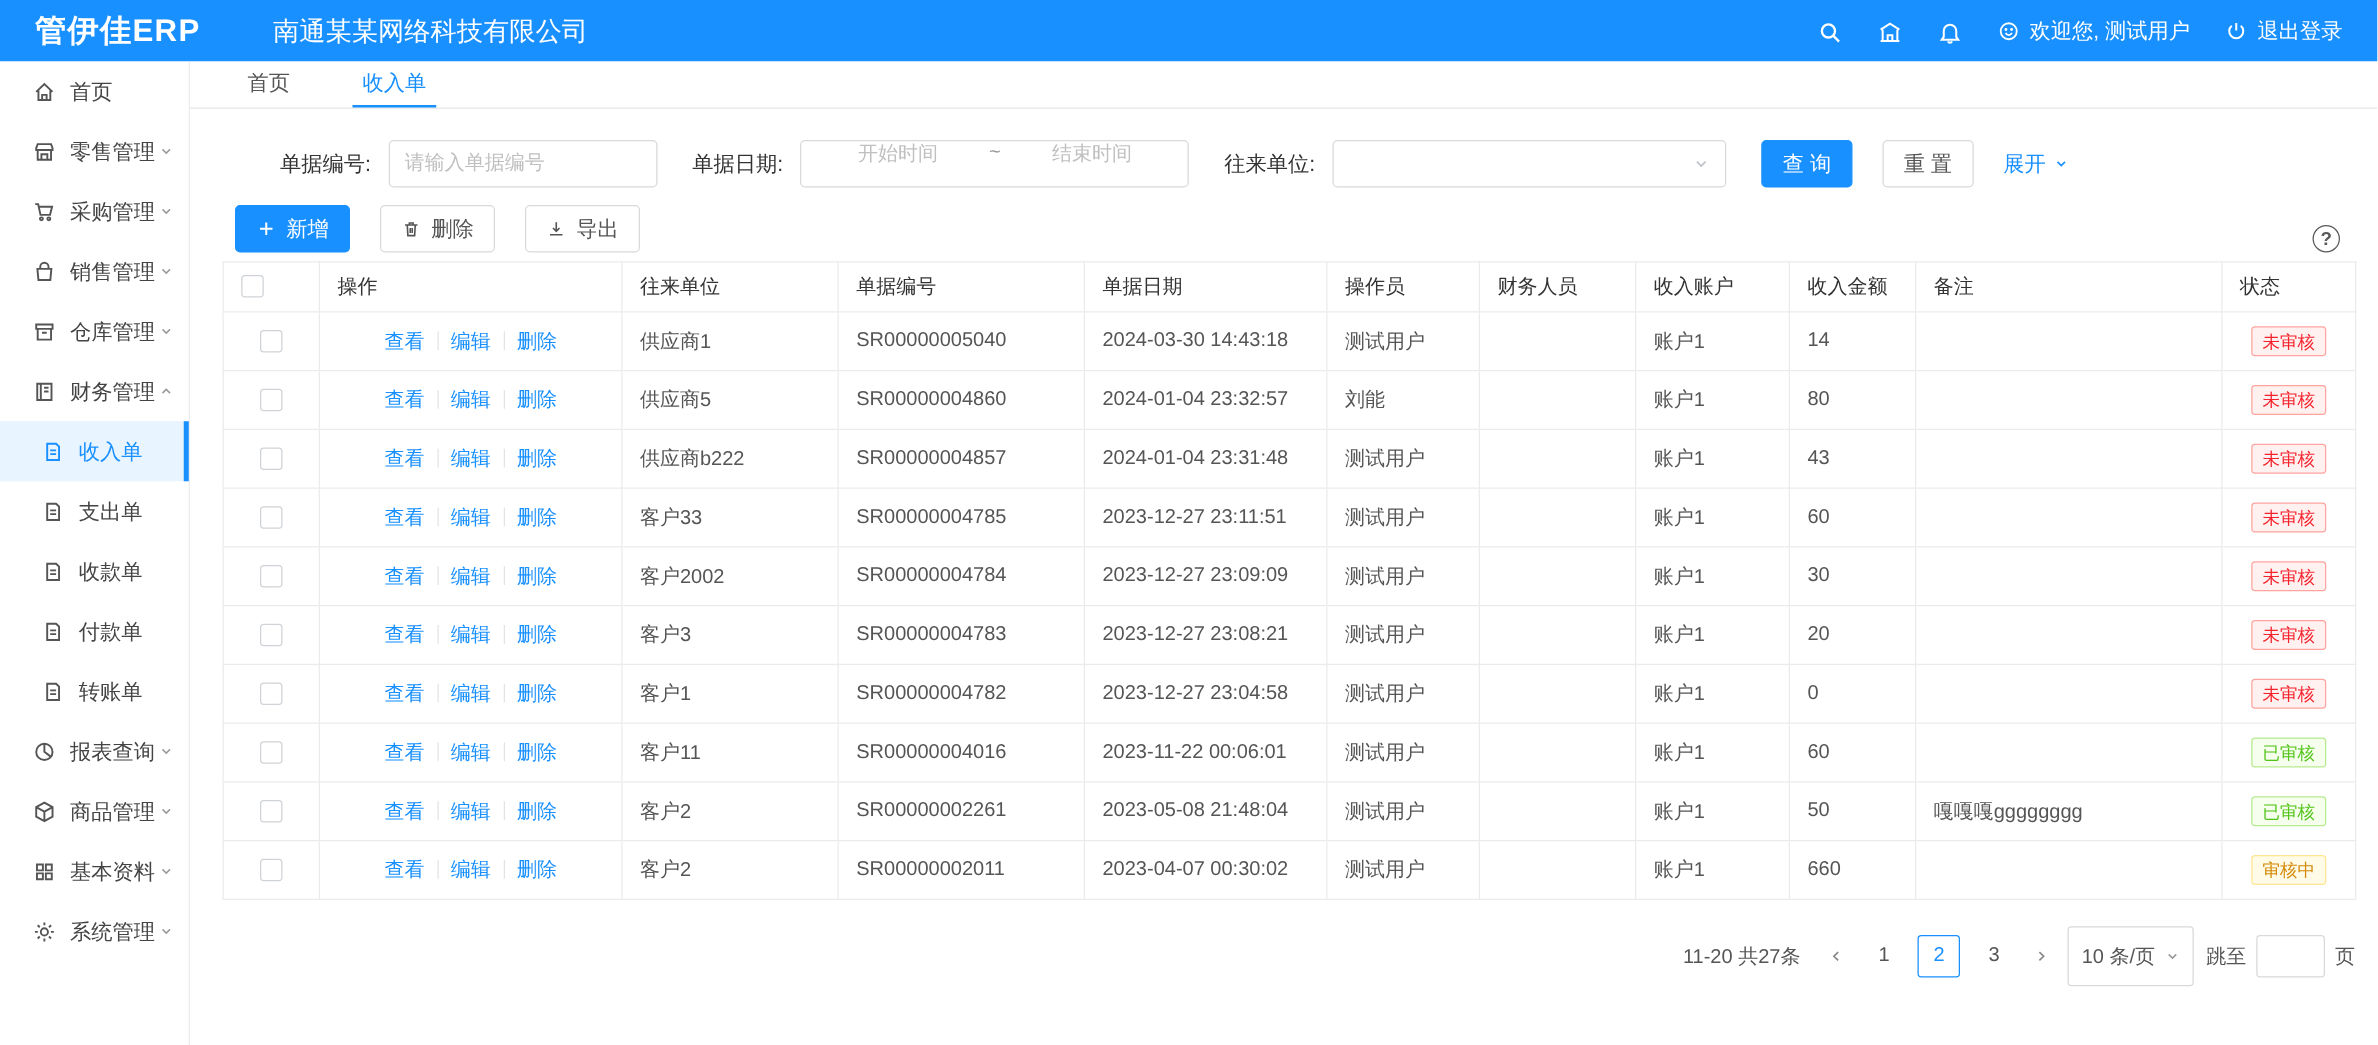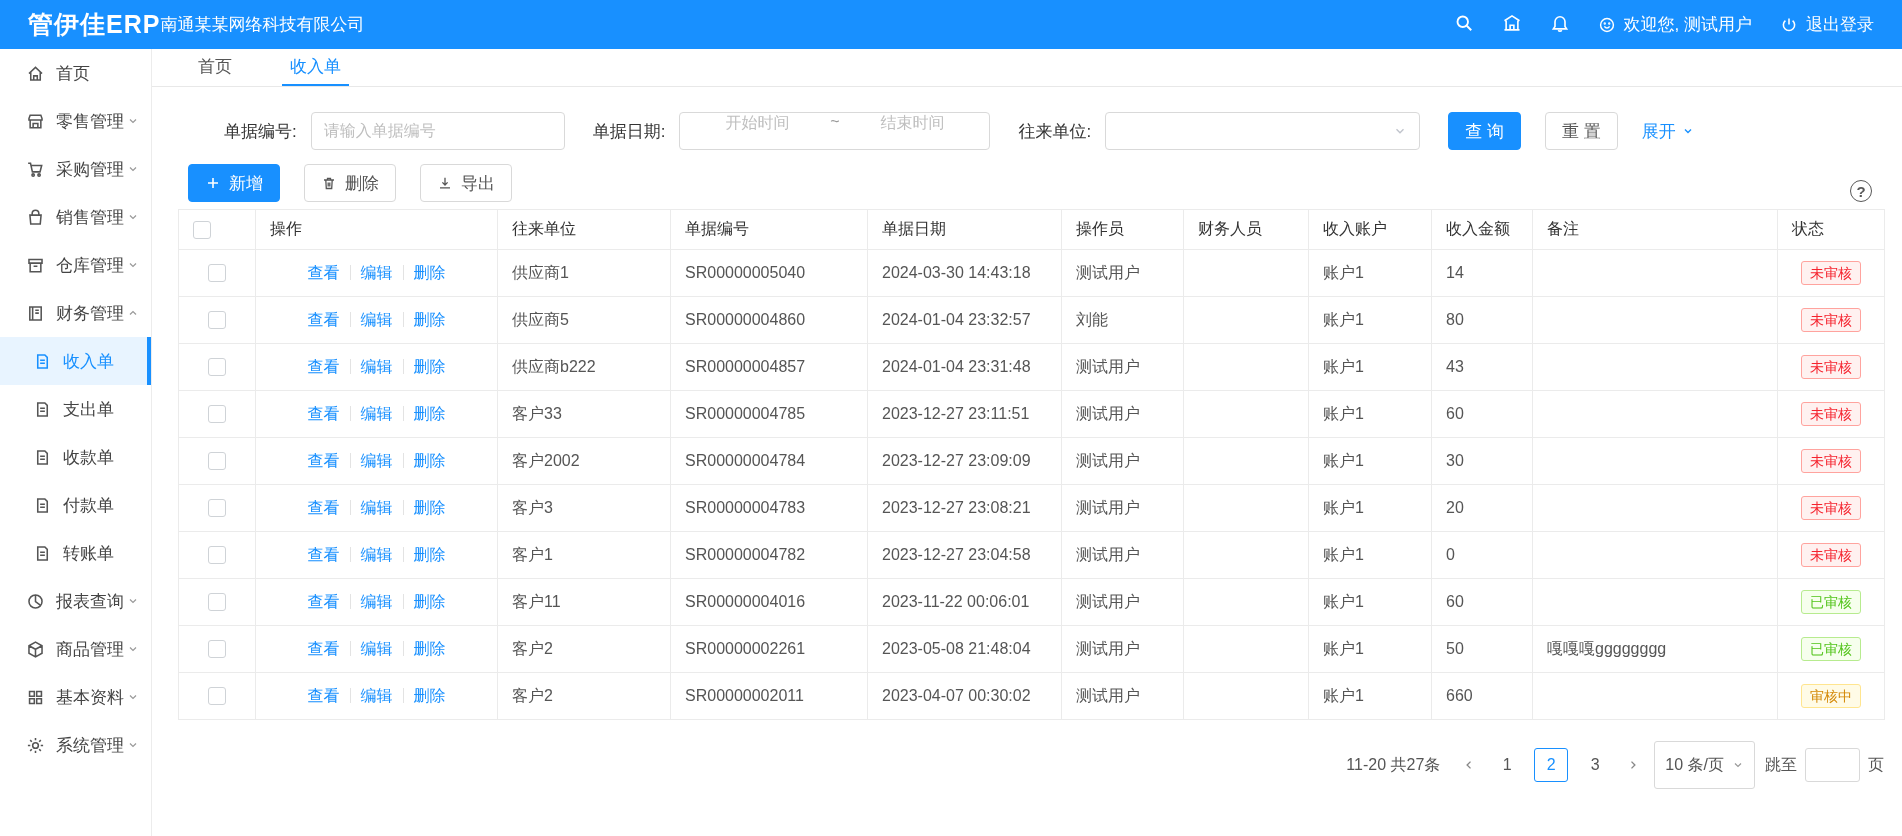--- a/index.html
+++ b/index.html
@@ -4,22 +4,22 @@
 <style>
   *{box-sizing:border-box;margin:0;padding:0}
   html,body{width:1902px;height:836px}
   body{font-family:"Liberation Sans","DejaVu Sans",sans-serif;color:#333;background:#fff;overflow:hidden;position:relative}
   svg{display:block}
   a{color:#1890ff;text-decoration:none;cursor:pointer}
 
   
   .topbar{position:absolute;top:0;left:0;right:0;height:49px;background:#1890ff;display:flex;align-items:center;color:#fff;padding:0 28px;z-index:20}
   .logo{font-size:25px;font-weight:bold;letter-spacing:1px}
-  .company{font-size:17px;}
-  .topbar-right{margin-left:auto;display:flex;align-items:flex-start;gap:28px;font-size:17px}
+  .company{font-size:21px;margin-left:58px}
+  .topbar-right{margin-left:auto;display:flex;align-items:flex-end;gap:28px;font-size:17px}
   .tb-icon{width:20px;height:20px;cursor:pointer;color:#fff}
   .tb-icon svg{width:20px;height:20px}
   .tb-user,.tb-logout{display:flex;align-items:center;gap:8px;cursor:pointer}
   .tb-user svg,.tb-logout svg{width:18px;height:18px}
 
   
   .sidebar{position:absolute;top:49px;left:0;bottom:0;width:152px;background:#fff;border-right:1px solid #ececec;z-index:10}
   .menu-item,.submenu-item{height:48px;display:flex;align-items:center;font-size:17px;color:#444;cursor:pointer}
   .menu-item{padding:0 12px 0 26px}
   .submenu-item{padding:0 8px 0 33px}
@@ -34,21 +34,21 @@
   
   .content{position:absolute;top:49px;left:152px;right:0;bottom:0;background:#fff;overflow:hidden}
   .tabbar{height:38px;border-bottom:1px solid #e8e8e8;display:flex;align-items:stretch;padding-left:38px}
   .tab{font-size:17px;color:#555;display:flex;align-items:center;cursor:pointer;border-bottom:2px solid transparent;padding:0 8px;margin-right:42px}
   .tab.active{color:#1890ff;border-bottom-color:#1890ff}
 
   
   .filterbar{display:flex;align-items:center;padding-left:72px;margin-top:25px;height:38px}
   .fgroup{display:flex;align-items:center;margin-right:28px}
   .f-label{font-size:17px;color:#333;margin-right:14px;white-space:nowrap}
-  .f-input{width:254px;height:38px;border:1px solid #d9d9d9;border-radius:4px;padding:0 12px;font-size:16px;color:#333;outline:none;font-family:inherit}
+  .f-input{width:215px;height:38px;border:1px solid #d9d9d9;border-radius:4px;padding:0 12px;font-size:16px;color:#333;outline:none;font-family:inherit}
   .f-input::placeholder{color:#bfbfbf}
   .range{width:311px;height:38px;border:1px solid #d9d9d9;border-radius:4px;display:flex;align-items:flex-start;padding:0 10px;color:#bfbfbf;font-size:16px;cursor:pointer}
   .range .ph{flex:1;text-align:center}
   .range .sep{color:#999;padding:0 6px}
   .select{width:315px;height:38px;border:1px solid #d9d9d9;border-radius:4px;display:flex;align-items:center;justify-content:flex-end;padding:0 12px;color:#c0c4cc;cursor:pointer}
   .select svg{width:14px;height:14px}
   .btn{height:38px;display:inline-flex;align-items:center;gap:8px;padding:0 16px;border:1px solid #d9d9d9;border-radius:4px;background:#fff;font-size:17px;color:#555;cursor:pointer;font-family:inherit}
   .btn svg{width:16px;height:16px}
   .btn.primary{background:#1890ff;border-color:#1890ff;color:#fff}
   .btn + .btn{margin-left:24px}

